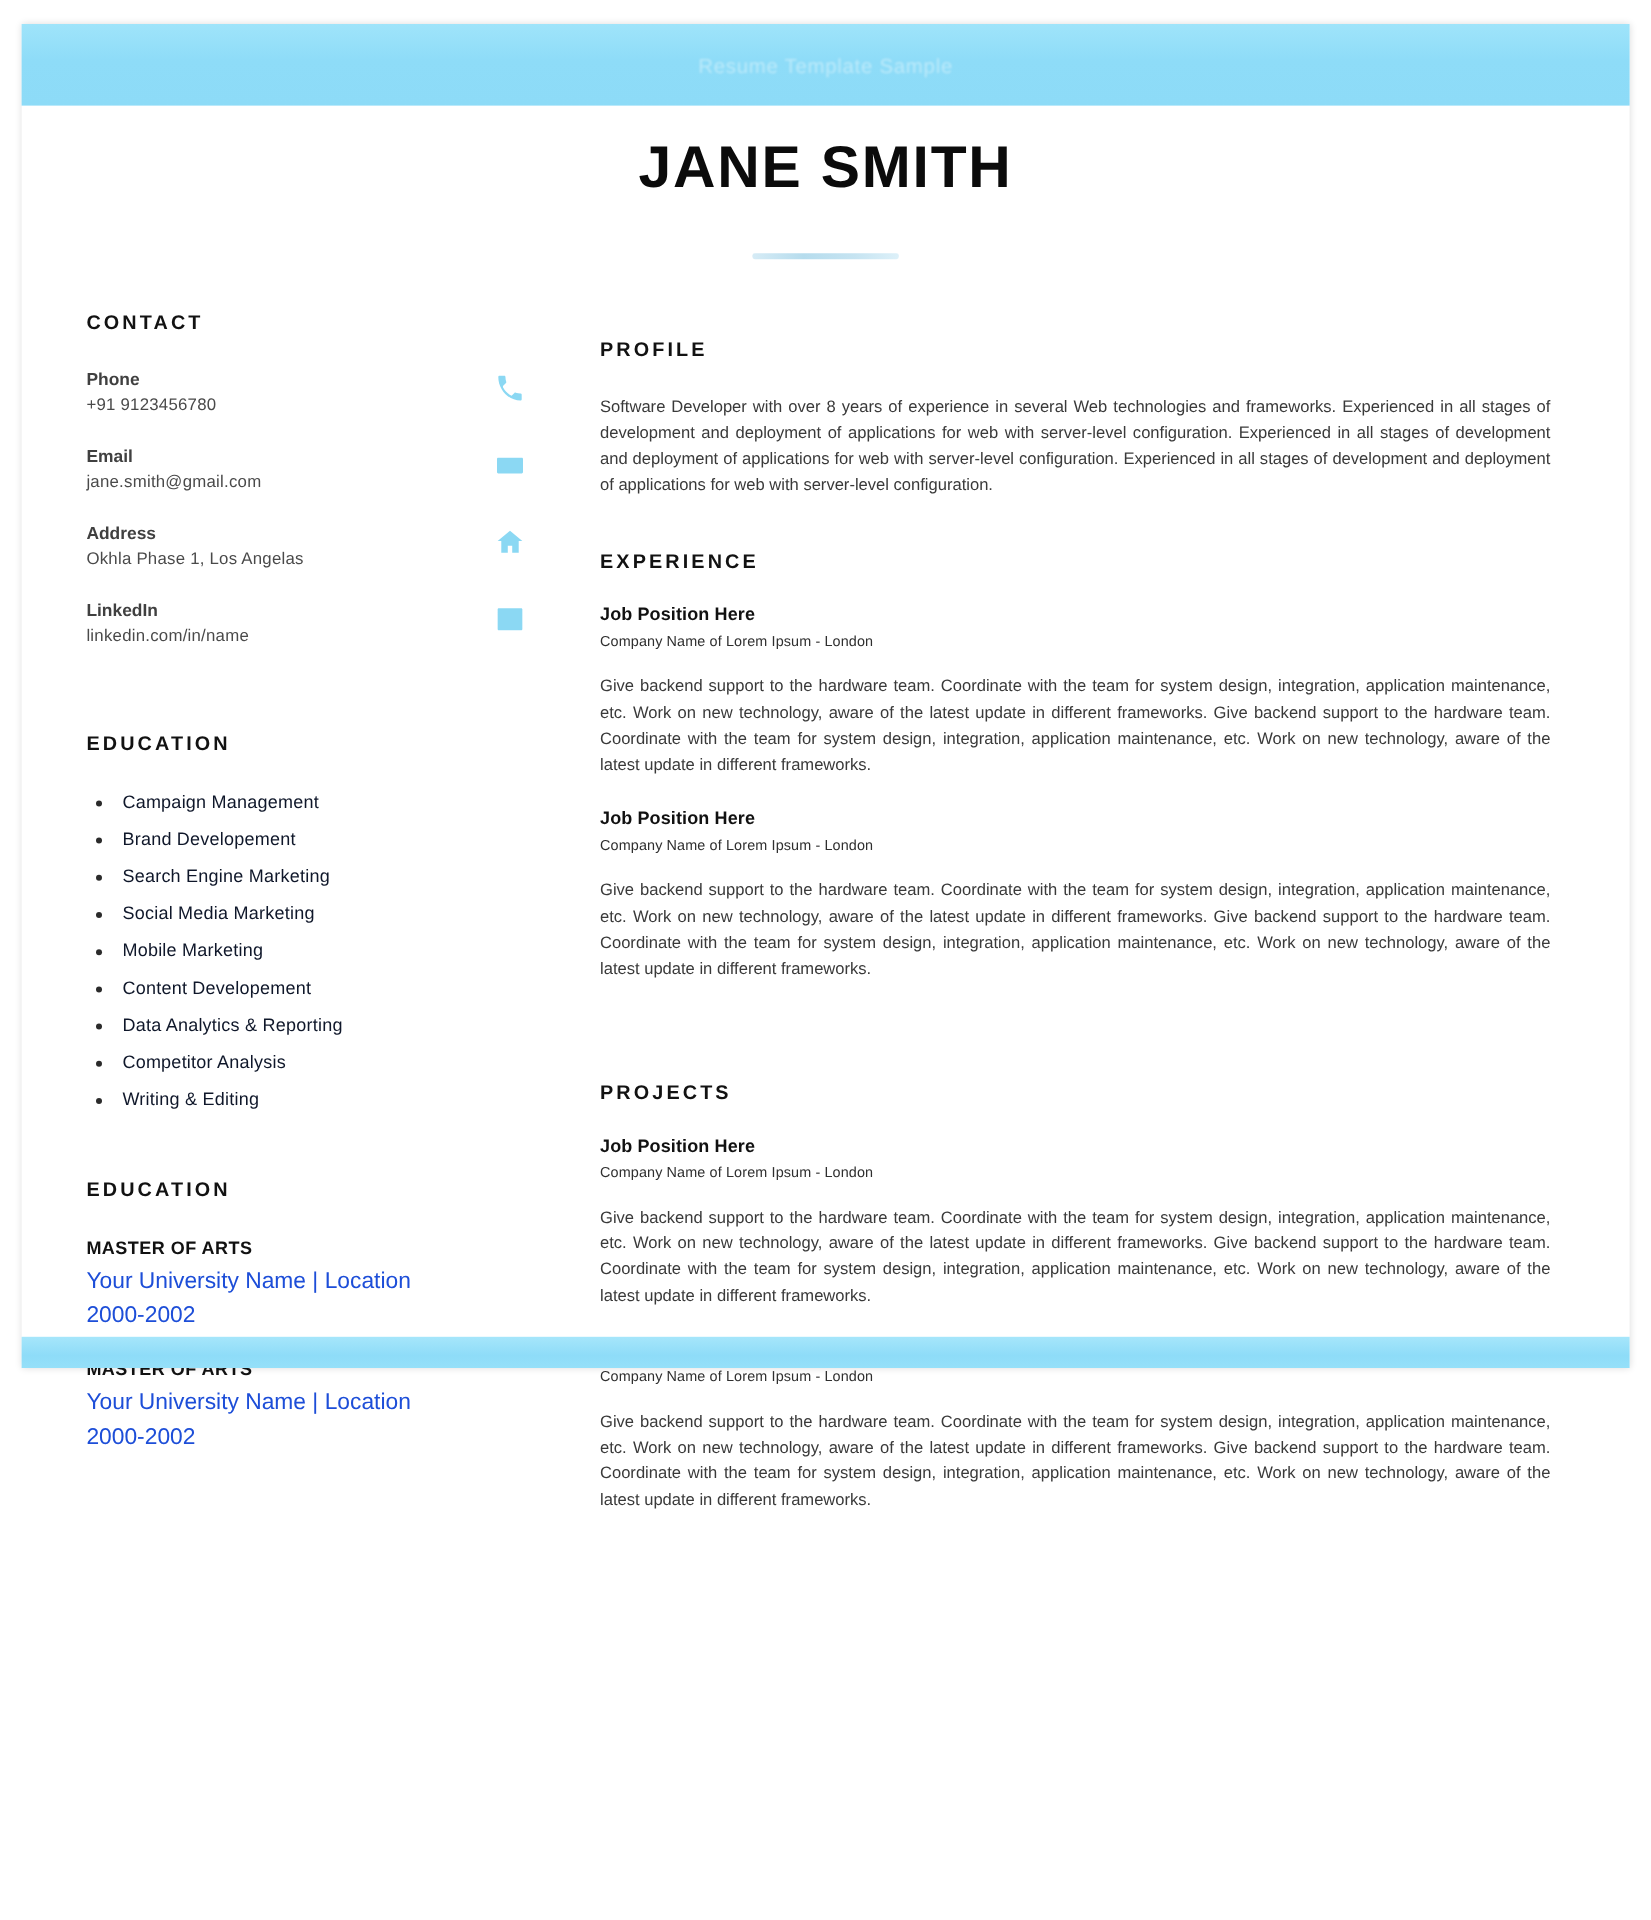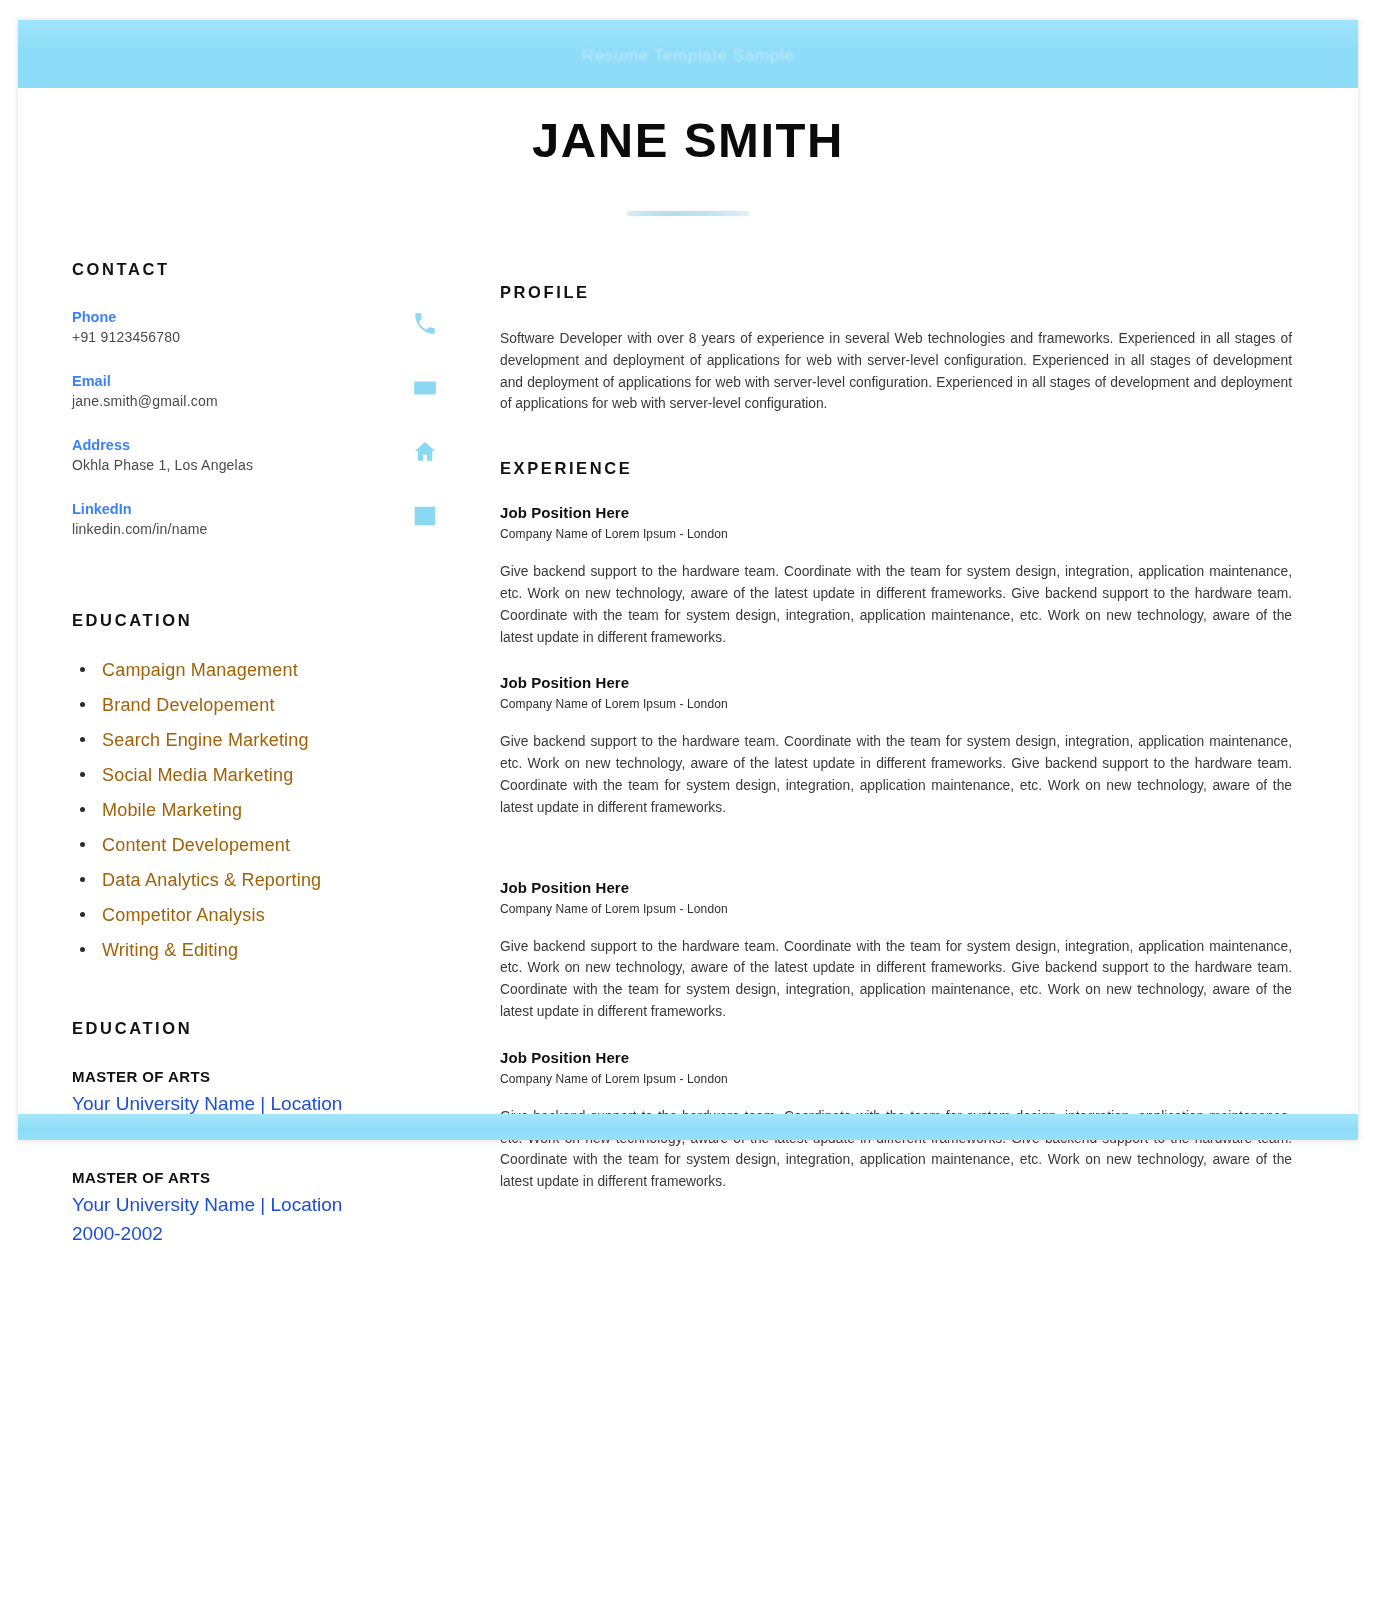--- a/index.html
+++ b/index.html
@@ -91,21 +91,21 @@
 
   
   .contact-row {
     position: relative;
     margin-bottom: 18px;
     min-height: 46px;
   }
   .contact-label {
     font-size: 14.5px;
     font-weight: bold;
-    color: #3b82f6;
+    color: #404040;
     margin-bottom: 4px;
   }
   .contact-value {
     font-size: 14px;
     color: #4a4a4a;
     letter-spacing: 0.2px;
   }
   .contact-icon {
     position: absolute;
     right: 14px; top: 2px;
@@ -116,22 +116,22 @@
   .contact-icon svg { width: 26px; height: 26px; display: block; }
 
   
   .expertise-list {
     list-style: none;
     margin: 0; padding: 0;
   }
   .expertise-list li {
     position: relative;
     padding-left: 30px;
-    font-size: 18px;
-    color: #a16207;
+    font-size: 15px;
+    color: #0f172a;
     margin-bottom: 14px;
     letter-spacing: 0.2px;
   }
   .expertise-list li::before {
     content: "";
     position: absolute;
     left: 8px; top: 7px;
     width: 5px; height: 5px;
     border-radius: 50%;
     background: #2b2b2b;
@@ -311,20 +311,21 @@
       <div class="entry">
         <div class="entry-title">Job Position Here</div>
         <div class="entry-sub">Company Name of Lorem Ipsum - London</div>
         <div class="entry-desc">Give backend support to the hardware team. Coordinate with the team for system design, integration, application maintenance, etc. Work on new technology, aware of the latest update in different frameworks. Give backend support to the hardware team. Coordinate with the team for system design, integration, application maintenance, etc. Work on new technology, aware of the latest update in different frameworks.</div>
       </div>
     </div>
 
     <div class="block-gap"></div>
 
     <div>
+      <div class="section-heading right">PROJECTS</div>
 
       <div class="entry">
         <div class="entry-title">Job Position Here</div>
         <div class="entry-sub">Company Name of Lorem Ipsum - London</div>
         <div class="entry-desc">Give backend support to the hardware team. Coordinate with the team for system design, integration, application maintenance, etc. Work on new technology, aware of the latest update in different frameworks. Give backend support to the hardware team. Coordinate with the team for system design, integration, application maintenance, etc. Work on new technology, aware of the latest update in different frameworks.</div>
       </div>
 
       <div class="entry">
         <div class="entry-title">Job Position Here</div>
         <div class="entry-sub">Company Name of Lorem Ipsum - London</div>

